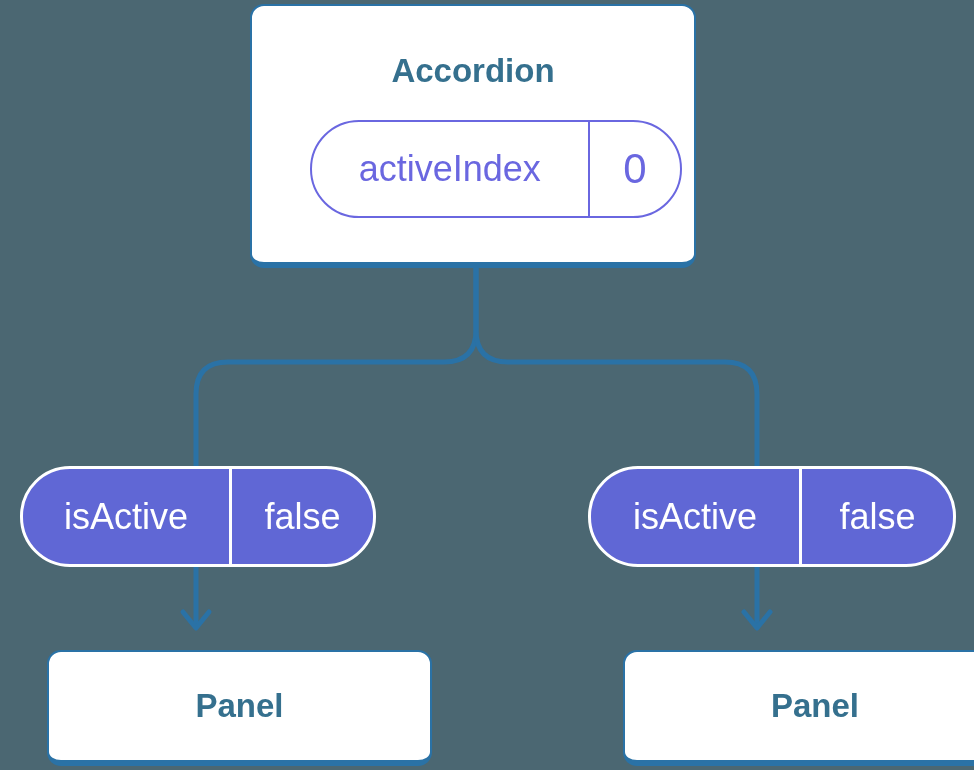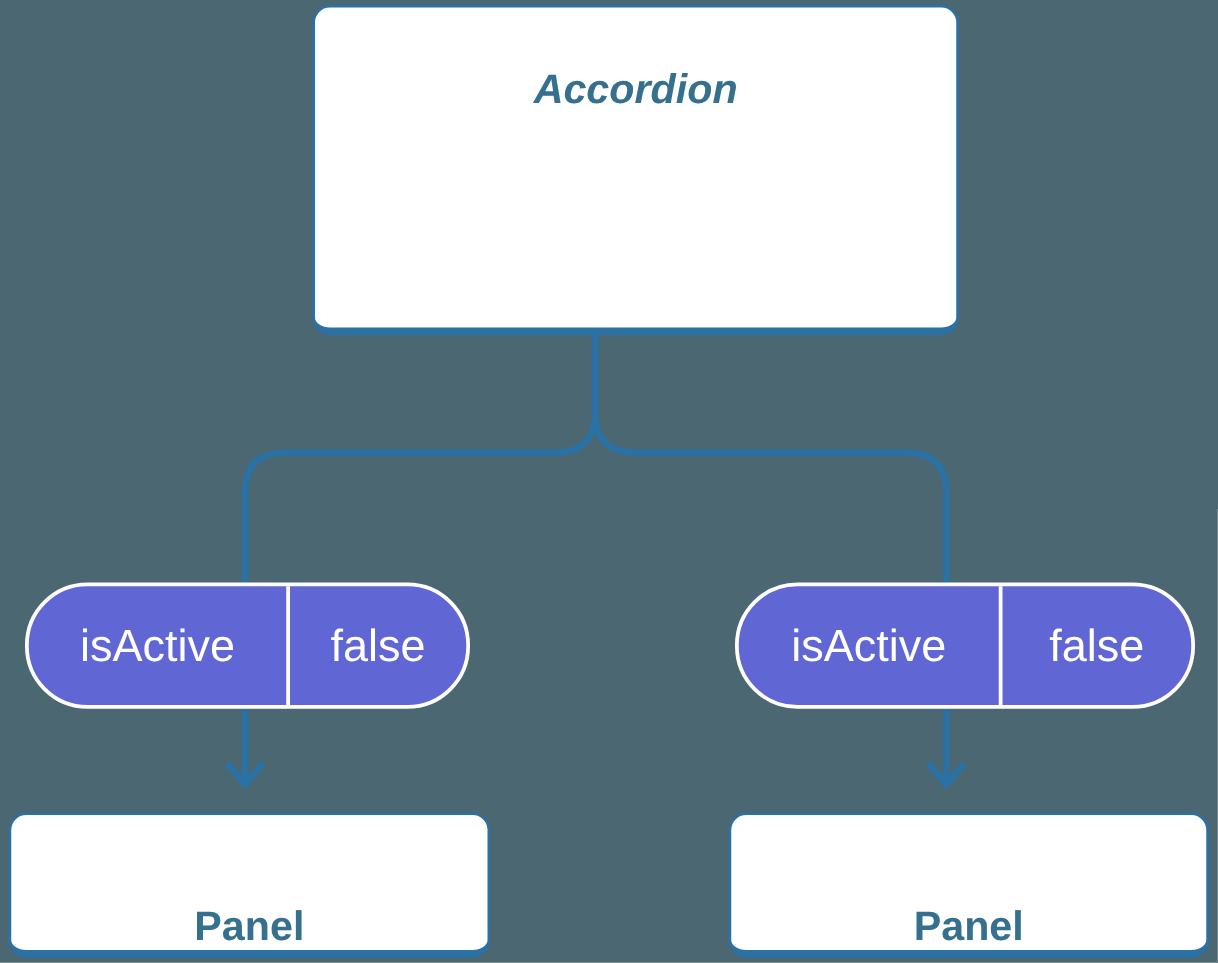--- a/index.html
+++ b/index.html
@@ -35,21 +35,21 @@
   }
   .node {
     position: absolute;
     background: var(--node-white);
     border: 2px solid var(--connector-blue);
     border-bottom-width: 6px;
     border-radius: 14px;
   }
   .accordion-node {
     left: 250px; top: 4px;
-    width: 517px; height: 264px; font-style: italic;
+    width: 446px; height: 264px;
   }
   .node-title {
     color: var(--heading-blue);
     font-size: 33px;
     font-weight: 600;
     text-align: center;
   }
   .accordion-node .node-title {
     margin-top: 46px;
   }
@@ -100,40 +100,46 @@
     background: #ffffff;
   }
   .prop-pill-left { left: 20px; width: 356px; }
   .prop-pill-left .pill-value { width: 141px; }
   .prop-pill-right { left: 588px; width: 368px; }
   .prop-pill-right .pill-value { width: 151px; }
   .panel-node {
     top: 650px;
     height: 116px;
     display: flex;
-    align-items: flex-end;
+    align-items: center;
     justify-content: center;
+    margin-left: 40px;
   }
   .panel-node-left { left: 7px; width: 385px; }
   .panel-node-right { left: 583px; width: 384px; }
 </style>
 </head>
 <body>
 
 <div class="stage">
 
   <svg class="connectors" viewBox="0 0 974 770" xmlns="http://www.w3.org/2000/svg" aria-hidden="true">
     <path d="M476,268 L476,330 Q476,362 444,362 L228,362 Q196,362 196,394 L196,626"></path>
     <path d="M476,268 L476,330 Q476,362 508,362 L725,362 Q757,362 757,394 L757,626"></path>
     <path d="M183,612 L196,628 L209,612"></path>
     <path d="M744,612 L757,628 L770,612"></path>
   </svg>
 
   <div class="node accordion-node">
     <div class="node-title">Accordion</div>
+    <div class="pill state-pill">
+      <span class="pill-name">activeIndex</span>
+      <span class="divider"></span>
+      <span class="pill-value">0</span>
+    </div>
   </div>
 
   <div class="pill prop-pill prop-pill-left">
     <span class="pill-name">isActive</span>
     <span class="divider"></span>
     <span class="pill-value">false</span>
   </div>
 
   <div class="pill prop-pill prop-pill-right">
     <span class="pill-name">isActive</span>

